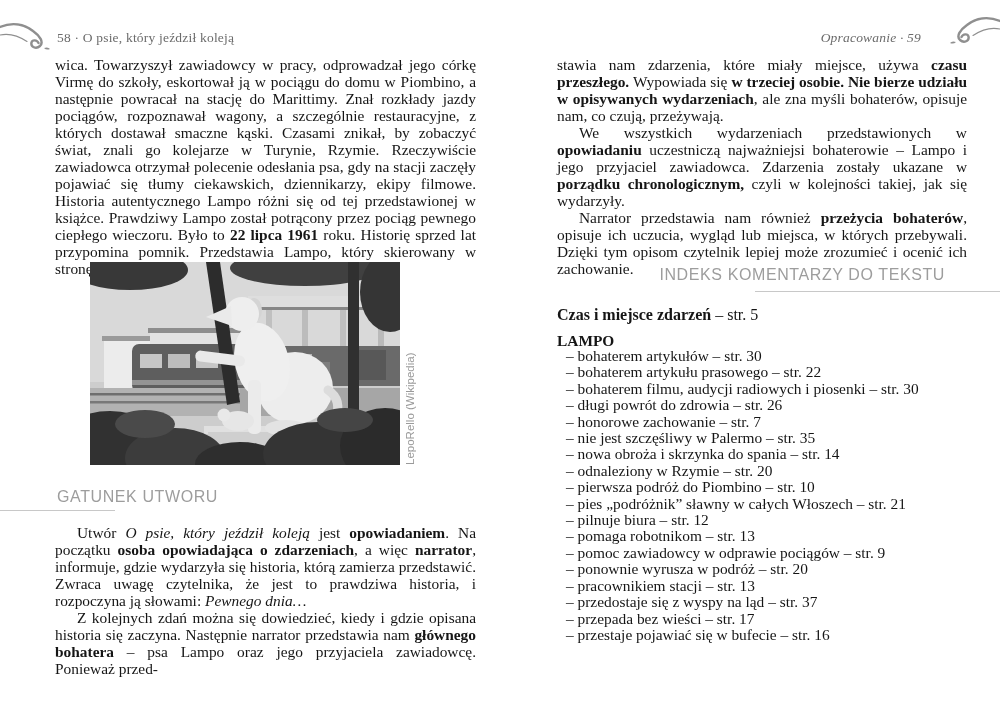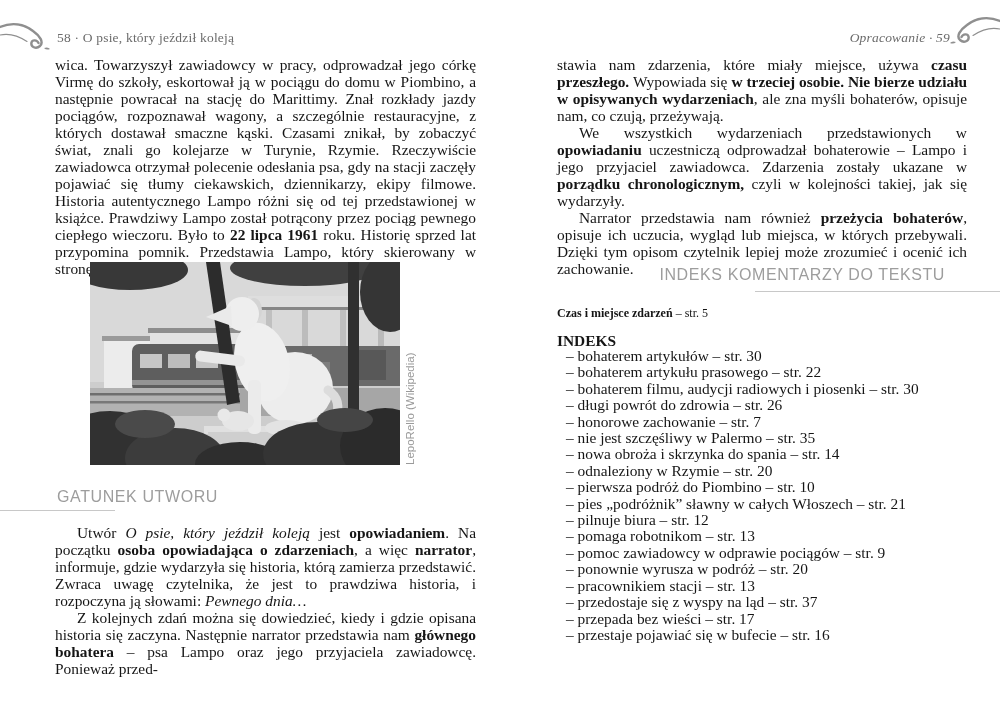--- a/index.html
+++ b/index.html
@@ -6,21 +6,21 @@
   .spread{
     position:relative;width:1000px;height:696px;background:#ffffff;overflow:hidden;
     font-family:"Liberation Serif", serif;color:#151515;
   }
   
   .running-header{
     position:absolute;top:30px;font-size:13.5px;color:#6b6b6b;letter-spacing:.2px;
     font-family:"Liberation Serif", serif;
   }
   .running-header.left{left:57px;}
-  .running-header.right{right:50px;font-style:italic;}
+  .running-header.right{right:79px;font-style:italic;}
   
   .flourish{position:absolute;color:#8f8f8f;}
   .flourish.left{left:0;top:12px;}
   .flourish.right{right:0;top:6px;transform:scaleX(-1);}
   
   .bodycol{position:absolute;font-size:15.4px;line-height:17px;text-align:justify;}
   .bodycol p{margin:0;}
   .bodycol p.indent{text-indent:22px;}
   .col-left{left:55px;top:56px;width:421px;}
   .col-left-2{left:55px;top:524px;width:421px;}
@@ -38,21 +38,21 @@
   
   .photo{position:absolute;left:90px;top:262px;width:310px;height:203px;background:#cfcfcf;}
   .photo svg{display:block;}
   .photo-caption{
     position:absolute;left:404px;top:465px;width:203px;height:16px;
     transform:rotate(-90deg);transform-origin:0 0;
     font-family:"Liberation Sans", sans-serif;font-size:11.5px;color:#9a9a9a;
     white-space:nowrap;
   }
   
-  .index-entry{position:absolute;left:557px;top:306px;font-size:12px;white-space:nowrap;}
+  .index-entry{position:absolute;left:557px;top:306px;font-size:16px;white-space:nowrap;}
   .index-group-heading{position:absolute;left:557px;top:332px;font-size:15.4px;font-weight:bold;white-space:nowrap;}
   .index-list{position:absolute;left:557px;top:348px;font-size:15.4px;line-height:16.4px;margin-left:9px;}
   .index-list .index-item{white-space:nowrap;}
   b{font-weight:bold;} i{font-style:italic;}
 </style>
 </head>
 <body>
 
 <div class="spread">
 
@@ -150,29 +150,29 @@
   <div class="heading-rule rule-gatunek"></div>
   <div class="section-heading h-gatunek">GATUNEK UTWORU</div>
 
   <div class="bodycol col-left-2">
     <p class="indent"><span>Utwór </span><i>O psie, który jeździł koleją</i><span> jest </span><b>opowiadaniem</b><span>. Na początku </span><b>osoba opowiadająca o zdarzeniach</b><span>, a więc </span><b>narrator</b><span>, informuje, gdzie wydarzyła się historia, którą zamierza przedstawić. Zwraca uwagę czytelnika, że jest to prawdziwa historia, i rozpoczyna ją słowami: </span><i>Pewnego dnia…</i></p>
     <p class="indent"><span>Z kolejnych zdań można się dowiedzieć, kiedy i gdzie opisana historia się zaczyna. Następnie narrator przedstawia nam </span><b>głównego bohatera</b><span> – psa Lampo oraz jego przyjaciela zawiadowcę. Ponieważ przed-</span></p>
   </div>
 
   <div class="bodycol col-right">
     <p><span>stawia nam zdarzenia, które miały miejsce, używa </span><b>czasu przeszłego.</b><span> Wypowiada się </span><b>w trzeciej osobie. Nie bierze udziału w opisywanych wydarzeniach</b><span>, ale zna myśli bohaterów, opisuje nam, co czują, przeżywają.</span></p>
-    <p class="indent"><span>We wszystkich wydarzeniach przedstawionych w </span><b>opowiadaniu</b><span> uczestniczą odprowadzał bohaterowie – Lampo i jego przyjaciel zawiadowca. Zdarzenia zostały ukazane w </span><b>porządku chronologicznym,</b><span> czyli w kolejności takiej, jak się wydarzyły.</span></p>
+    <p class="indent"><span>We wszystkich wydarzeniach przedstawionych w </span><b>opowiadaniu</b><span> uczestniczą najważniejsi bohaterowie – Lampo i jego przyjaciel zawiadowca. Zdarzenia zostały ukazane w </span><b>porządku chronologicznym,</b><span> czyli w kolejności takiej, jak się wydarzyły.</span></p>
     <p class="indent"><span>Narrator przedstawia nam również </span><b>przeżycia bohaterów</b><span>, opisuje ich uczucia, wygląd lub miejsca, w których przebywali. Dzięki tym opisom czytelnik lepiej może zrozumieć i ocenić ich zachowanie.</span></p>
   </div>
 
   <div class="section-heading h-indeks">INDEKS KOMENTARZY DO TEKSTU</div>
   <div class="heading-rule rule-indeks"></div>
 
   <div class="index-entry"><b>Czas i miejsce zdarzeń</b><span> – str. 5</span></div>
-  <div class="index-group-heading">INDEKS</div>
+  <div class="index-group-heading">LAMPO</div>
   <div class="index-list">
       <div class="index-item">– bohaterem artykułów – str. 30</div>
       <div class="index-item">– bohaterem artykułu prasowego – str. 22</div>
       <div class="index-item">– bohaterem filmu, audycji radiowych i piosenki – str. 30</div>
       <div class="index-item">– długi powrót do zdrowia – str. 26</div>
       <div class="index-item">– honorowe zachowanie – str. 7</div>
       <div class="index-item">– nie jest szczęśliwy w Palermo – str. 35</div>
       <div class="index-item">– nowa obroża i skrzynka do spania – str. 14</div>
       <div class="index-item">– odnaleziony w Rzymie – str. 20</div>
       <div class="index-item">– pierwsza podróż do Piombino – str. 10</div>

